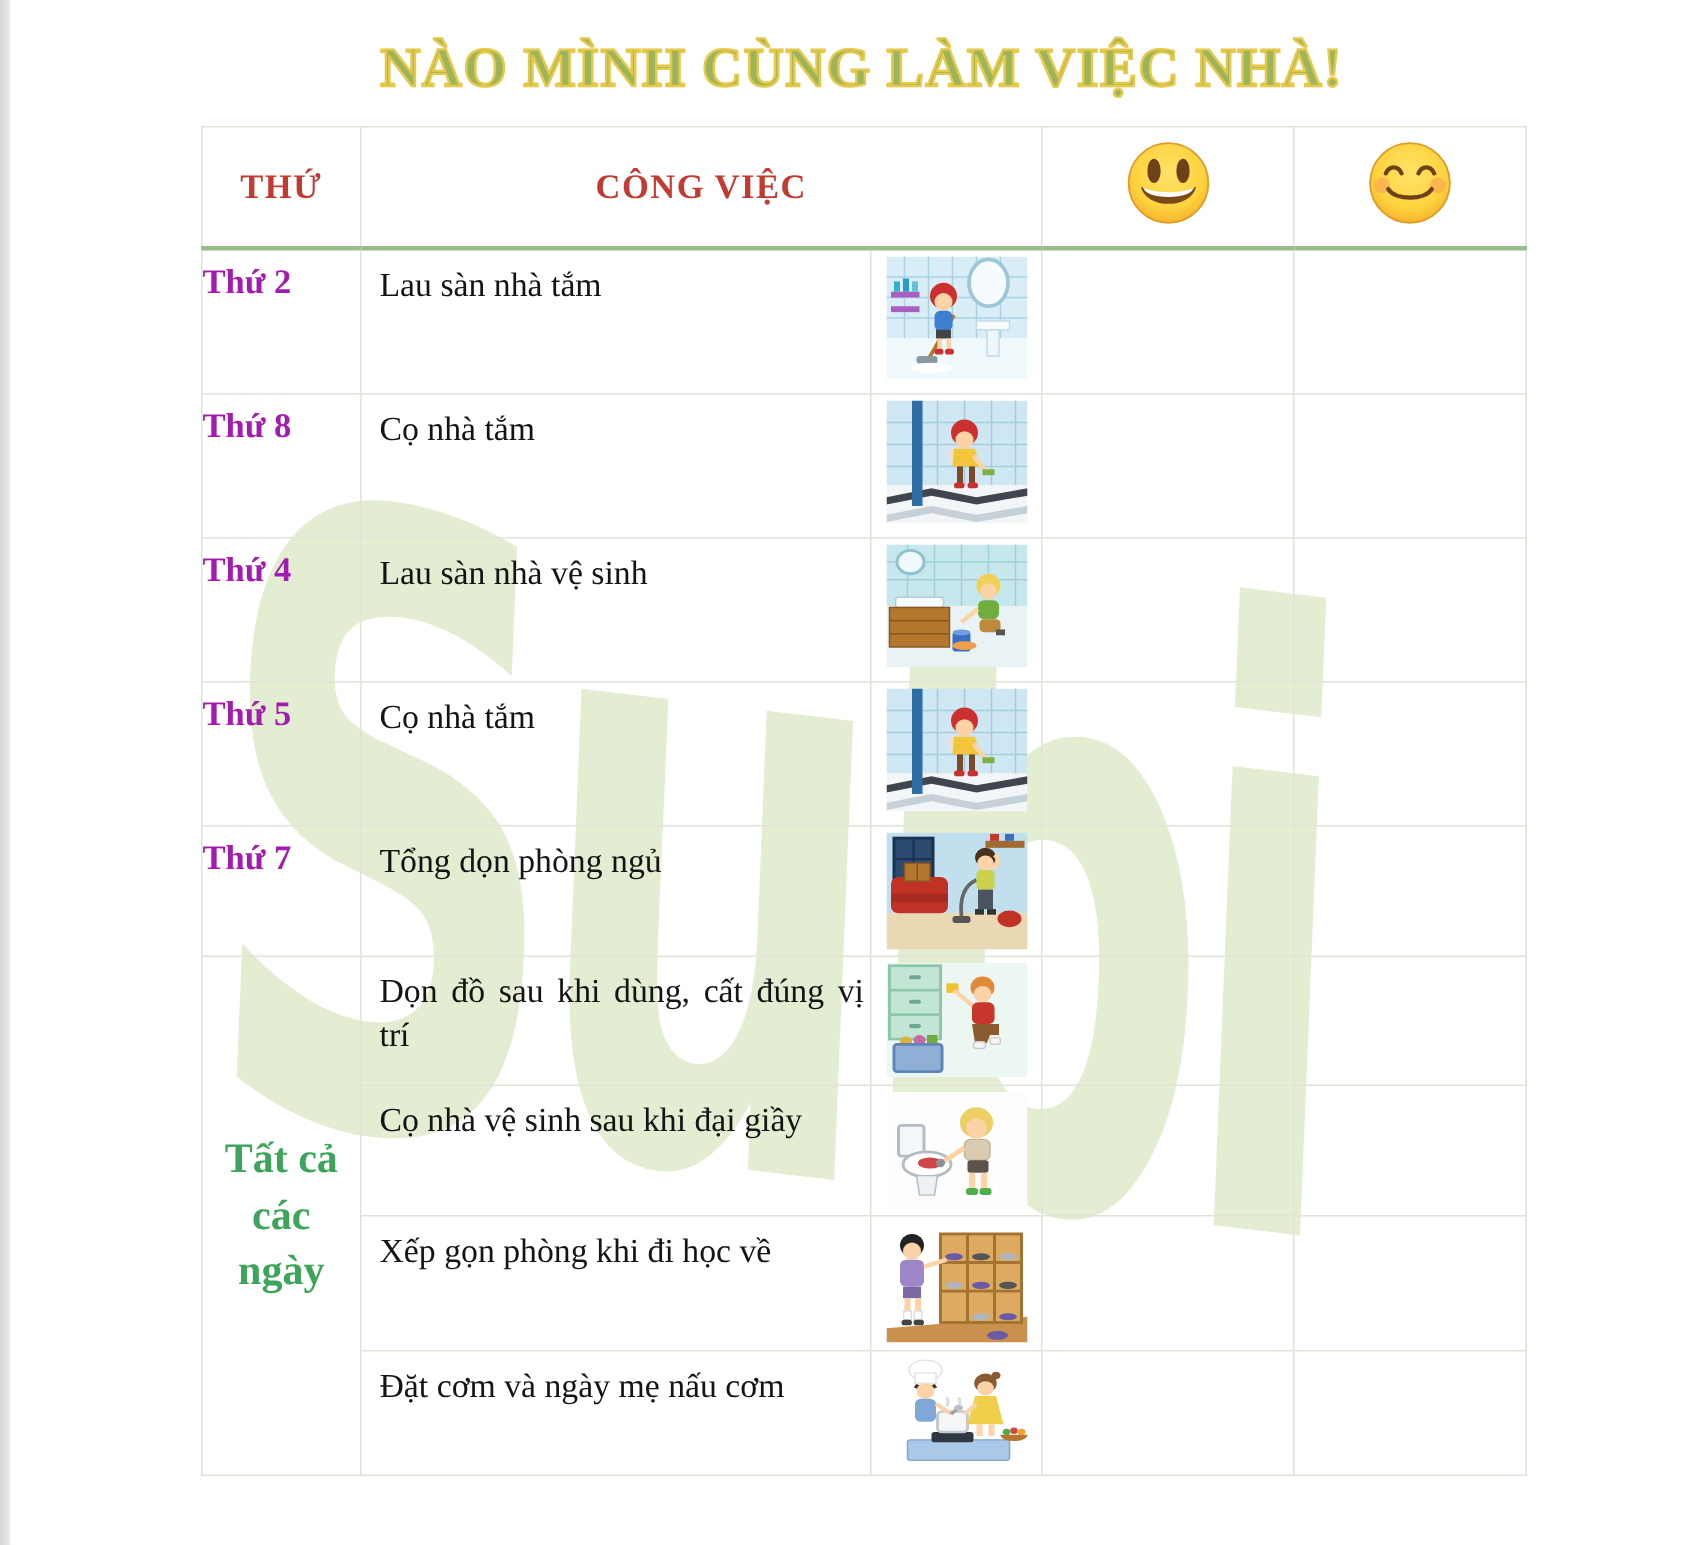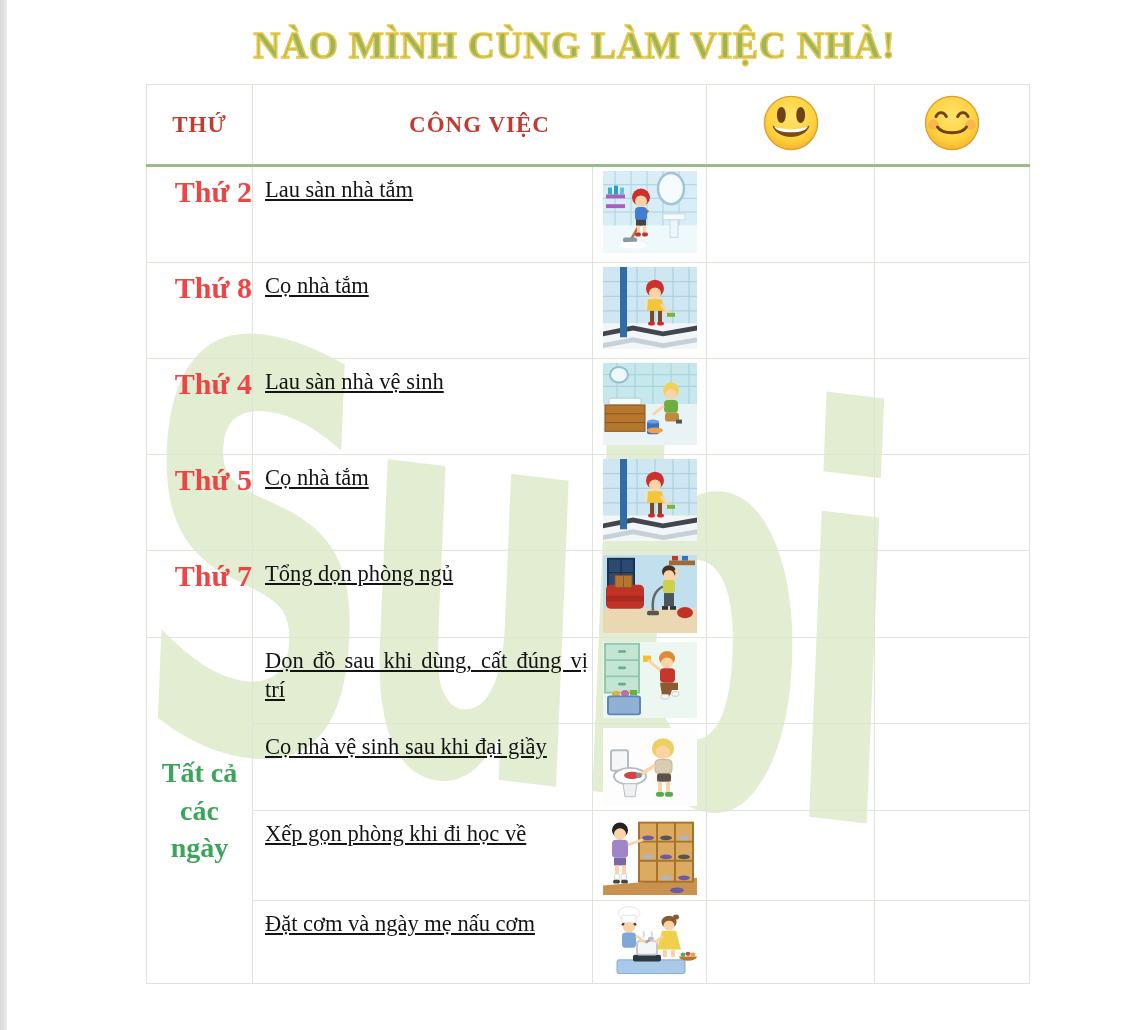--- a/index.html
+++ b/index.html
@@ -7,31 +7,31 @@
         font-family:"Liberation Serif",serif;}
   .edge-strip{position:absolute;left:0;top:0;width:7px;height:100%;
         background:linear-gradient(90deg,#d6d6d6,#ececec);}
   .title{position:absolute;top:24px;left:12px;width:100%;text-align:center;margin:0;
         font-size:37px;font-weight:bold;letter-spacing:1px;
         color:#9cb45a;-webkit-text-stroke:1.6px #e6c84a;text-shadow:0 0 1px #e6c84a;}
   .watermark{position:absolute;left:150px;top:280px;z-index:0;pointer-events:none;
         font-family:"DejaVu Sans",sans-serif;font-weight:bold;font-size:330px;line-height:.94;
         letter-spacing:-19px;color:#d6e6c0;opacity:.7;
         transform:scaleY(1.7) rotate(4deg);transform-origin:0 0;}
-  table.chore{position:absolute;left:146px;top:84px;width:883px;z-index:1;
+  table.chore{position:absolute;left:134px;top:84px;width:883px;z-index:1;
         border-collapse:collapse;table-layout:fixed;background:transparent;}
   .chore th,.chore td{border:1px solid #dfe3d8;padding:0;background:transparent;}
   .chore thead th{border-bottom:3px solid #9cba8a;height:79px;vertical-align:middle;}
   .hday,.htask{color:#c23b31;font-weight:bold;font-size:23px;letter-spacing:1px;text-align:center;}
-  td.day{color:#ef4444;font-weight:bold;font-size:30px;text-align:right;
+  td.day{color:#a21caf;font-weight:bold;font-size:23px;text-align:left;
         vertical-align:top;padding-top:8px;}
   td.day-merged{color:#3ca55b;font-weight:bold;font-size:28px;text-align:center;
         vertical-align:middle;line-height:1.35;padding:0 8px;}
   td.task{font-size:22.5px;color:#141414;text-align:justify;vertical-align:top;
-        padding:8px 4px 0 12px;line-height:1.3;text-decoration:underline;}
+        padding:8px 4px 0 12px;line-height:1.3;}
   td.pic{text-align:center;vertical-align:top;}
   td.pic svg{display:block;margin:4px auto 0;}
   td.mark{background:transparent;}
   .emoji-wrap{display:inline-block;line-height:0;}
 </style>
 </head>
 <body>
 
 <div class="page">
   <div class="edge-strip"></div>

